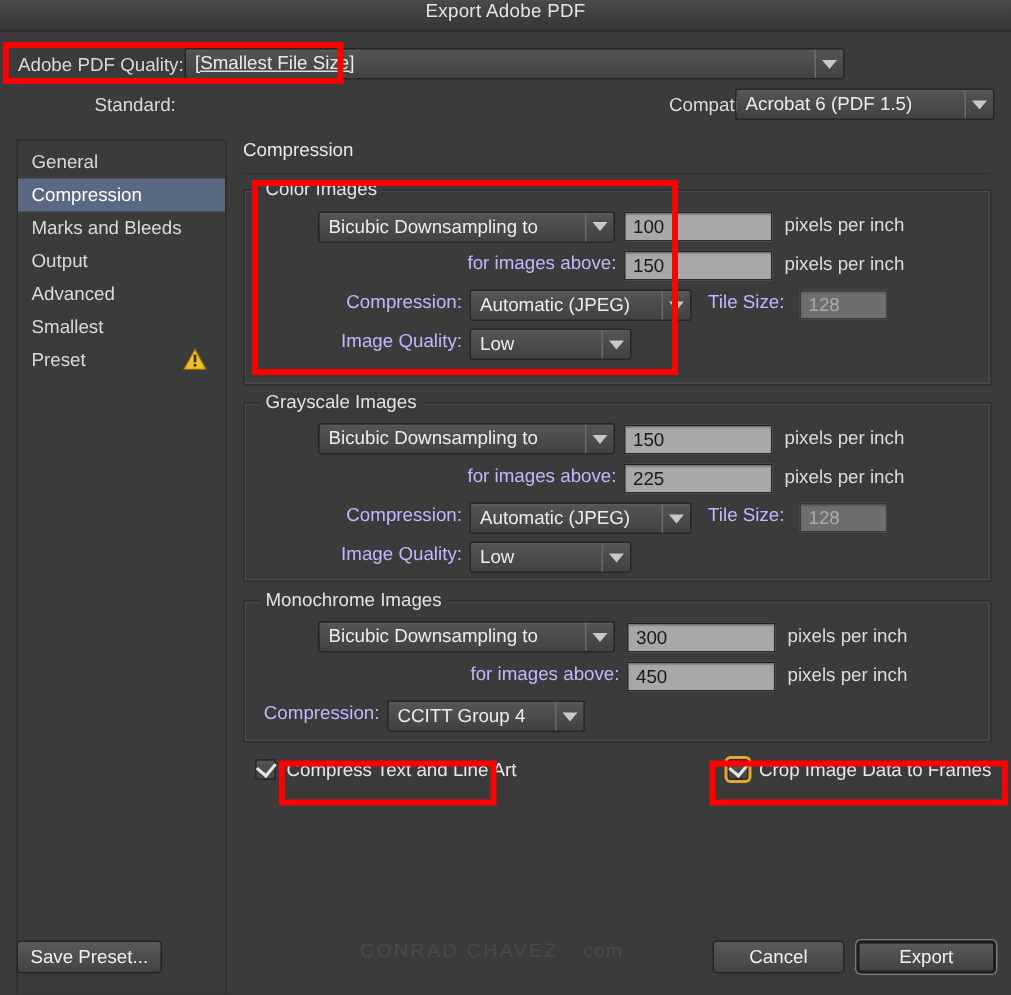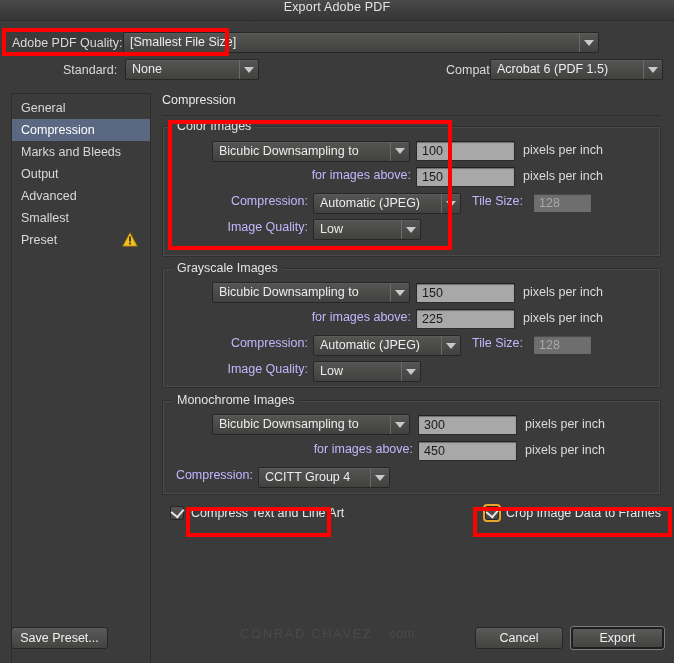--- a/index.html
+++ b/index.html
@@ -208,36 +208,30 @@
 <body>
 
 <div class="dialog">
 
   <div class="titlebar">
     <span class="titlebar-text">Export Adobe PDF</span>
   </div>
 
   <div class="toprow r1">
     <span class="lbl" style="position:absolute; left:12px; top:1px;">Adobe PDF Quality:</span>
-    <div class="popup wide" style="position:absolute; left:123px; top:2px; width:476px;">
+    <div class="popup wide" style="position:absolute; left:123px; top:2px; width:440px;text-decoration:underline;">
       <span class="ptext">[Smallest File Size]</span>
       <span class="parrowbox">
           <i class="parrow"></i>
         </span>
     </div>
   </div>
 
   <div class="toprow r2">
     <span class="lbl" style="position:absolute; left:63px; top:1px;">Standard:</span>
-    <div class="popup" style="position:absolute; left:125px; top:2px; width:134px;">
-      <span class="ptext">None</span>
-      <span class="parrowbox">
-          <i class="parrow"></i>
-        </span>
-    </div>
 
     <span class="lbl" style="position:absolute; left:403px; top:1px;margin-left:43px;">Compatibility:</span>
     <div class="popup" style="position:absolute; left:490px; top:2px; width:173px;">
       <span class="ptext">Acrobat 6 (PDF 1.5)</span>
       <span class="parrowbox">
           <i class="parrow"></i>
         </span>
     </div>
   </div>
 

